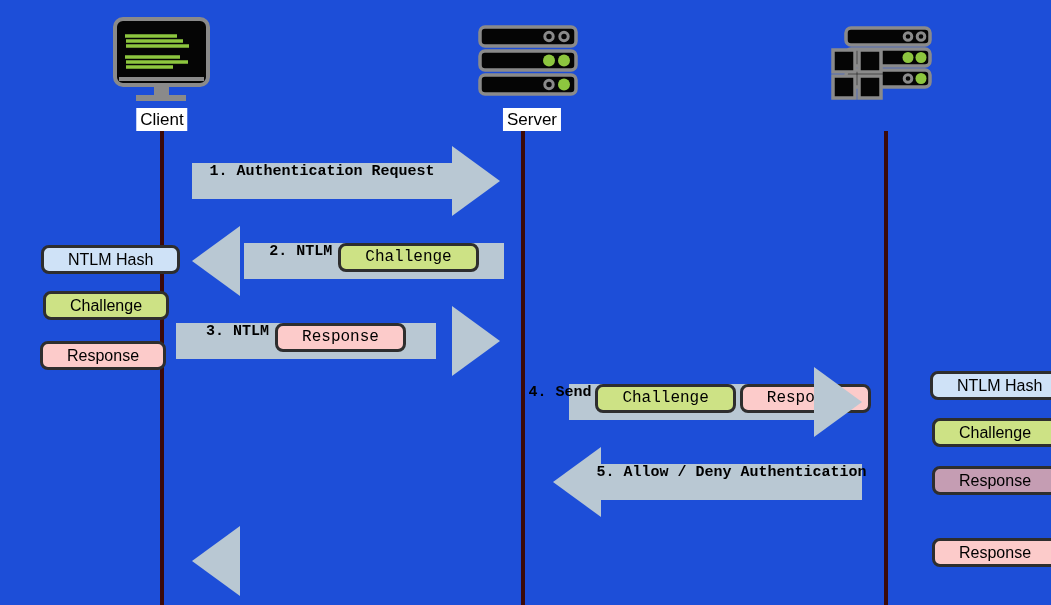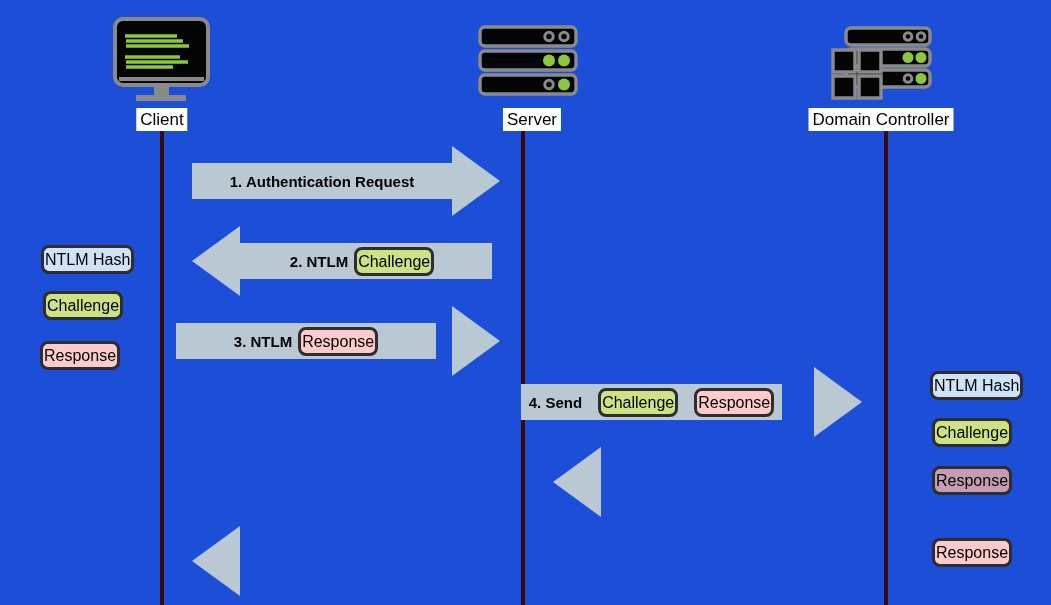--- a/index.html
+++ b/index.html
@@ -11,31 +11,31 @@
   .actor-label{
     position:absolute;transform:translateX(-50%);
     background:#ffffff;color:#000;font-size:17px;line-height:23px;
     padding:0 4px;white-space:nowrap;z-index:5;
   }
   
   .lifeline{position:absolute;width:4px;background:#3b0a0a;top:131px;height:474px;z-index:1;}
   
   .arrow-body{
     position:absolute;height:36px;background:#b9c8d3;z-index:2;
-    display:flex;align-items:center;justify-content:center;gap:6px;
+    display:flex;align-items:flex-start;justify-content:center;gap:6px;font-family:Liberation Mono, monospace;
   }
   .arrow-head{position:absolute;width:0;height:0;z-index:2;
     border-top:35px solid transparent;border-bottom:35px solid transparent;}
   .arrow-head.right{border-left:48px solid #b9c8d3;}
   .arrow-head.left{border-right:48px solid #b9c8d3;}
   .msg-label{font-weight:bold;font-size:15px;white-space:nowrap;}
   
   .token{
     display:inline-block;border:3px solid #2e2e2e;border-radius:8px;
-    padding:1px 1px;font-size:16px;line-height:21px;background:#fff;
+    padding:1px 24px;font-size:16px;line-height:21px;background:#fff;
     white-space:nowrap;z-index:3;
   }
   .token.abs{position:absolute;}
   .token.blue{background:#cfe2f7;}
   .token.green{background:#cde285;}
   .token.pink{background:#fccbca;}
   .token.purple{background:#c59db3;}
   
   .icon{position:absolute;z-index:2;}
 </style>
@@ -88,51 +88,53 @@
     <g fill="#050505" stroke="#8a8a8a" stroke-width="3.5">
       <rect x="3" y="24" width="22" height="22"></rect>
       <rect x="29" y="24" width="22" height="22"></rect>
       <rect x="3" y="50" width="22" height="22"></rect>
       <rect x="29" y="50" width="22" height="22"></rect>
     </g>
   </svg>
 
   <div class="actor-label" style="left:162px;top:108px">Client</div>
   <div class="actor-label" style="left:532px;top:108px">Server</div>
-  <div class="actor-label" style="left:881px;top:108px">Domain Controller</div>
 
   <div class="lifeline" style="left:160px"></div>
   <div class="lifeline" style="left:521px"></div>
   <div class="lifeline" style="left:884px"></div>
 
   <div class="arrow-body" style="left:192px;top:163px;width:260px">
     <span class="msg-label">1. Authentication Request</span>
   </div>
   <div class="arrow-head right" style="left:452px;top:146px"></div>
 
   <div class="arrow-head left" style="left:192px;top:226px"></div>
-  <div class="arrow-body" style="left:232px;top:243px;width:260px">
+  <div class="arrow-body" style="left:244px;top:243px;width:260px">
     <span class="msg-label">2. NTLM</span>
     <span class="token green">Challenge</span>
   </div>
 
   <div class="arrow-body" style="left:176px;top:323px;width:260px">
     <span class="msg-label">3. NTLM</span>
     <span class="token pink">Response</span>
   </div>
   <div class="arrow-head right" style="left:452px;top:306px"></div>
 
-  <div class="arrow-body" style="left:521px;top:384px;width:261px;gap:16px">
+  <div class="arrow-body" style="left:569px;top:384px;width:261px;gap:4px">
     <span class="msg-label">4. Send</span>
     <span class="token green">Challenge</span>
     <span class="token pink">Response</span>
   </div>
   <div class="arrow-head right" style="left:814px;top:367px"></div>
 
   <div class="arrow-head left" style="left:553px;top:447px"></div>
+  <div class="arrow-body" style="left:601px;top:464px;width:261px">
+    <span class="msg-label">5. Allow / Deny Authentication</span>
+  </div>
 
   <div class="arrow-head left" style="left:192px;top:526px"></div>
 
   <span class="token abs blue" style="left:41px;top:245px">NTLM Hash</span>
   <span class="token abs green" style="left:43px;top:291px">Challenge</span>
   <span class="token abs pink" style="left:40px;top:341px">Response</span>
 
   <span class="token abs blue" style="left:930px;top:371px">NTLM Hash</span>
   <span class="token abs green" style="left:932px;top:418px">Challenge</span>
   <span class="token abs purple" style="left:932px;top:466px">Response</span>

